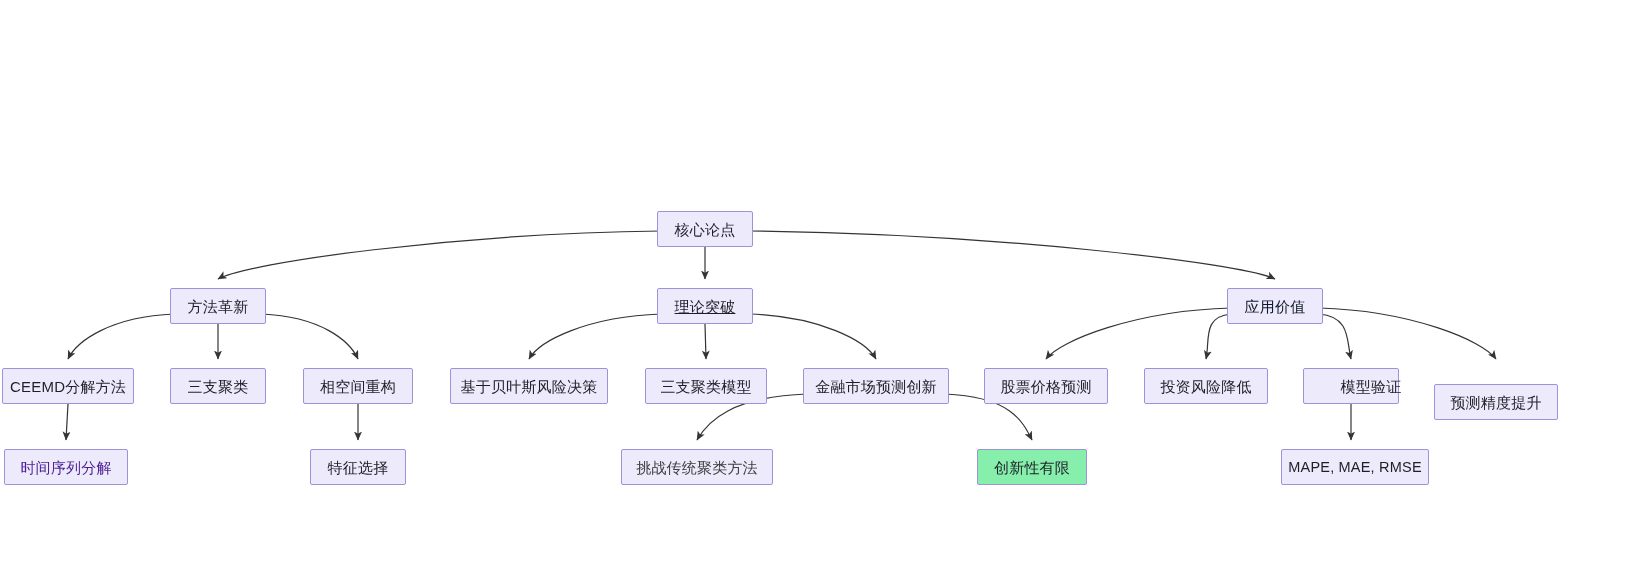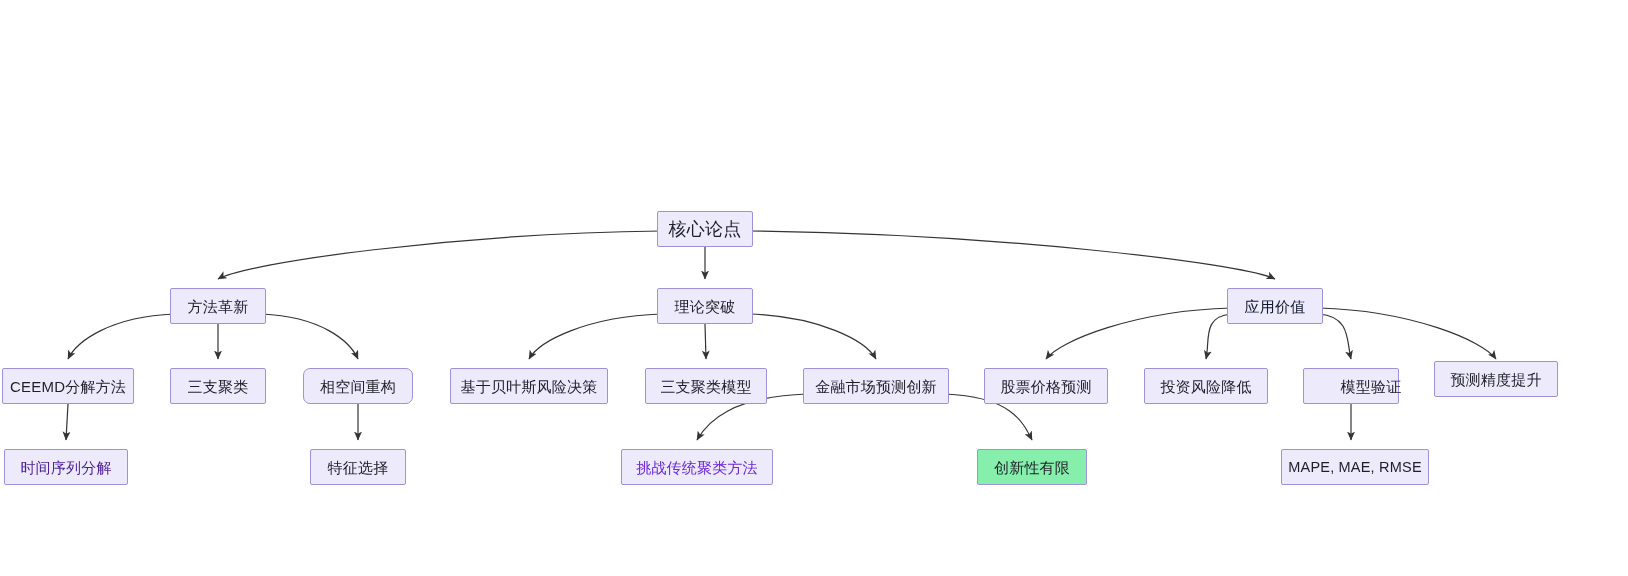--- a/index.html
+++ b/index.html
@@ -39,21 +39,21 @@
     font-size: 15px;
     line-height: 1;
     white-space: nowrap;
     letter-spacing: 0.2px;
   }
   .node .node-label {
     display: block;
     padding: 0 12px;
   }
   .node-root {
-    font-size: 18px;
+    font-size: 15px;
   }
   .node-latin {
     font-size: 14.5px;
   }
 </style>
 </head>
 <body>
 
 <div id="canvas">
   <svg id="edge-layer" viewBox="0 0 1628 576" xmlns="http://www.w3.org/2000/svg">
@@ -83,63 +83,63 @@
         <path d="M1351,404 L1351,440" fill="none" stroke="#333338" stroke-width="1.2" marker-end="url(#arrowhead)"></path>
       </g>
   </svg>
   <div id="node-layer">
       <div class="node node-root" style="left: 657px; top: 211px; width: 96px; height: 36px; background: rgb(236, 234, 251); border-color: rgb(158, 146, 218); color: rgb(31, 31, 40);">
         <span class="node-label">核心论点</span>
       </div>
       <div class="node" style="left: 170px; top: 288px; width: 96px; height: 36px; background: rgb(236, 234, 251); border-color: rgb(158, 146, 218); color: rgb(31, 31, 40);">
         <span class="node-label">方法革新</span>
       </div>
-      <div class="node" style="left: 657px; top: 288px; width: 96px; height: 36px; background: rgb(236, 234, 251); border-color: rgb(158, 146, 218); color: rgb(31, 31, 40);">
+      <div class="node" style="left: 657px; top: 288px; width: 96px; height: 36px; background: rgb(236, 234, 251); border-color: rgb(158, 146, 218); color: rgb(31, 31, 40); text-decoration: underline;">
         <span class="node-label">理论突破</span>
       </div>
       <div class="node" style="left: 1227px; top: 288px; width: 96px; height: 36px; background: rgb(236, 234, 251); border-color: rgb(158, 146, 218); color: #0f172a;">
         <span class="node-label">应用价值</span>
       </div>
       <div class="node" style="left: 2px; top: 368px; width: 132px; height: 36px; background: rgb(236, 234, 251); border-color: rgb(158, 146, 218); color: rgb(31, 31, 40);">
         <span class="node-label">CEEMD分解方法</span>
       </div>
       <div class="node" style="left: 170px; top: 368px; width: 96px; height: 36px; background: rgb(236, 234, 251); border-color: rgb(158, 146, 218); color: rgb(31, 31, 40);">
         <span class="node-label">三支聚类</span>
       </div>
-      <div class="node" style="left: 303px; top: 368px; width: 110px; height: 36px; background: rgb(236, 234, 251); border-color: rgb(158, 146, 218); color: rgb(31, 31, 40); border-radius: 7px;">
+      <div class="node" style="left: 303px; top: 368px; width: 110px; height: 36px; background: rgb(236, 234, 251); border-color: rgb(158, 146, 218); color: rgb(31, 31, 40);">
         <span class="node-label">相空间重构</span>
       </div>
       <div class="node" style="left: 450px; top: 368px; width: 158px; height: 36px; background: rgb(236, 234, 251); border-color: rgb(158, 146, 218); color: rgb(31, 31, 40); align-items: center;">
         <span class="node-label">基于贝叶斯风险决策</span>
       </div>
       <div class="node" style="left: 645px; top: 368px; width: 122px; height: 36px; background: rgb(236, 234, 251); border-color: rgb(158, 146, 218); color: rgb(31, 31, 40);">
         <span class="node-label">三支聚类模型</span>
       </div>
       <div class="node" style="left: 803px; top: 368px; width: 146px; height: 36px; background: rgb(236, 234, 251); border-color: rgb(158, 146, 218); color: rgb(31, 31, 40);">
         <span class="node-label">金融市场预测创新</span>
       </div>
       <div class="node" style="left: 984px; top: 368px; width: 124px; height: 36px; background: rgb(236, 234, 251); border-color: rgb(158, 146, 218); color: rgb(31, 31, 40);">
         <span class="node-label">股票价格预测</span>
       </div>
       <div class="node" style="left: 1144px; top: 368px; width: 124px; height: 36px; background: rgb(236, 234, 251); border-color: rgb(158, 146, 218); color: rgb(31, 31, 40);">
         <span class="node-label">投资风险降低</span>
       </div>
       <div class="node" style="left: 1303px; top: 368px; width: 96px; height: 36px; background: rgb(236, 234, 251); border-color: rgb(158, 146, 218); color: rgb(31, 31, 40); padding-left: 40px;">
         <span class="node-label">模型验证</span>
       </div>
-      <div class="node" style="left: 1434px; top: 361px; width: 124px; height: 36px; background: rgb(236, 234, 251); border-color: rgb(158, 146, 218); color: rgb(31, 31, 40);">
+      <div class="node" style="left: 1434px; top: 384px; width: 124px; height: 36px; background: rgb(236, 234, 251); border-color: rgb(158, 146, 218); color: rgb(31, 31, 40);">
         <span class="node-label">预测精度提升</span>
       </div>
       <div class="node" style="left: 4px; top: 449px; width: 124px; height: 36px; background: rgb(236, 234, 251); border-color: rgb(158, 146, 218); color: #4c1d95;">
         <span class="node-label">时间序列分解</span>
       </div>
       <div class="node" style="left: 310px; top: 449px; width: 96px; height: 36px; background: rgb(236, 234, 251); border-color: rgb(158, 146, 218); color: rgb(31, 31, 40);">
         <span class="node-label">特征选择</span>
       </div>
-      <div class="node" style="left: 621px; top: 449px; width: 152px; height: 36px; background: rgb(236, 234, 251); border-color: rgb(158, 146, 218); color: #6d28d9;">
+      <div class="node" style="left: 621px; top: 449px; width: 152px; height: 36px; background: rgb(236, 234, 251); border-color: rgb(158, 146, 218); color: #404040;">
         <span class="node-label">挑战传统聚类方法</span>
       </div>
       <div class="node" style="left: 977px; top: 449px; width: 110px; height: 36px; background: #86efac; border-color: rgb(158, 146, 218); color: rgb(31, 31, 40);">
         <span class="node-label">创新性有限</span>
       </div>
       <div class="node node-latin" style="left: 1281px; top: 449px; width: 148px; height: 36px; background: rgb(236, 234, 251); border-color: rgb(158, 146, 218); color: rgb(31, 31, 40);">
         <span class="node-label">MAPE, MAE, RMSE</span>
       </div>
     </div>
 </div>

